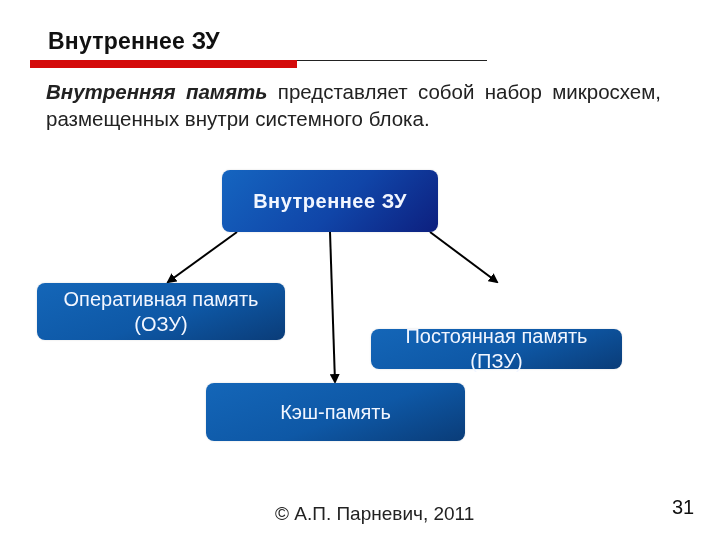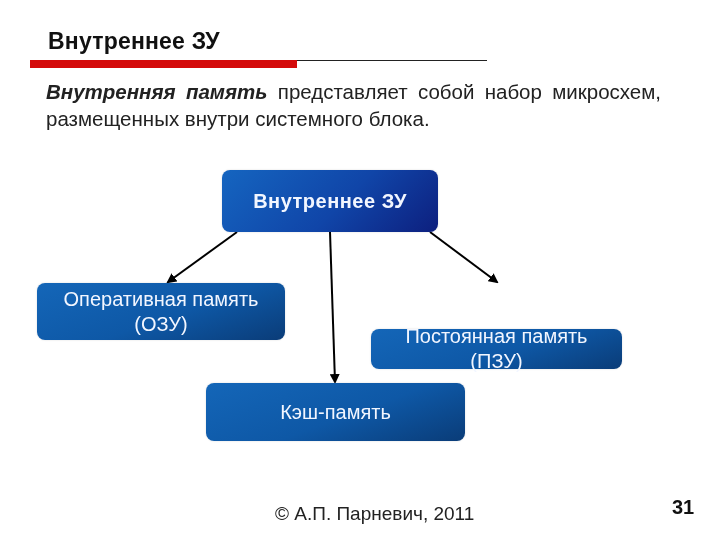--- a/index.html
+++ b/index.html
@@ -10,21 +10,21 @@
     .para { position:absolute; left:46px; top:78px; width:615px; font-size:20.5px; line-height:27px; color:#222; text-align:justify; text-align-last:left; }
     .para .em { font-weight:bold; font-style:italic; }
     .box { position:absolute; border-radius:8px; color:#f2f6ff; text-align:center; display:flex; align-items:center; justify-content:center; box-shadow:0 0 2px rgba(0,0,0,0.15); }
     .box span { display:block; }
     .box-top { left:222px; top:170px; width:216px; height:62px; background:linear-gradient(135deg,#1565c0 0%,#1045a8 55%,#0d1f7e 100%); font-size:20px; font-weight:bold; letter-spacing:0.5px; }
     .box-mid { background:linear-gradient(160deg,#1466b8 0%,#0e58a6 55%,#0a3c78 100%); font-size:20px; line-height:25px; flex-direction:column; }
     .box-left { left:37px; top:283px; width:248px; height:57px; }
     .box-right { left:371px; top:283px; width:251px; height:40px;margin-top:46px; }
     .box-cache { left:206px; top:383px; width:259px; height:58px; background:linear-gradient(160deg,#1466b8 0%,#0e58a6 55%,#0a3c78 100%); font-size:20px;align-items:center; }
     .footer { position:absolute; left:275px; top:503px; font-size:19px; color:#222; }
-    .page-num { position:absolute; left:672px; top:496px; font-size:20px; font-weight:bold; color:#111; }
+    .page-num { position:absolute; left:672px; top:496px; font-size:20px; font-weight:normal; color:#111; }
     svg.arrows { position:absolute; left:0; top:0; width:720px; height:540px; pointer-events:none; }
   </style>
 </head>
 <body>
 
 <div class="title">Внутреннее ЗУ</div>
 <div class="red-bar"></div>
 <div class="rule"></div>
 
 <div class="para"><span class="em">Внутренняя память</span><span> представляет собой набор микросхем, размещенных внутри системного блока.</span></div>

